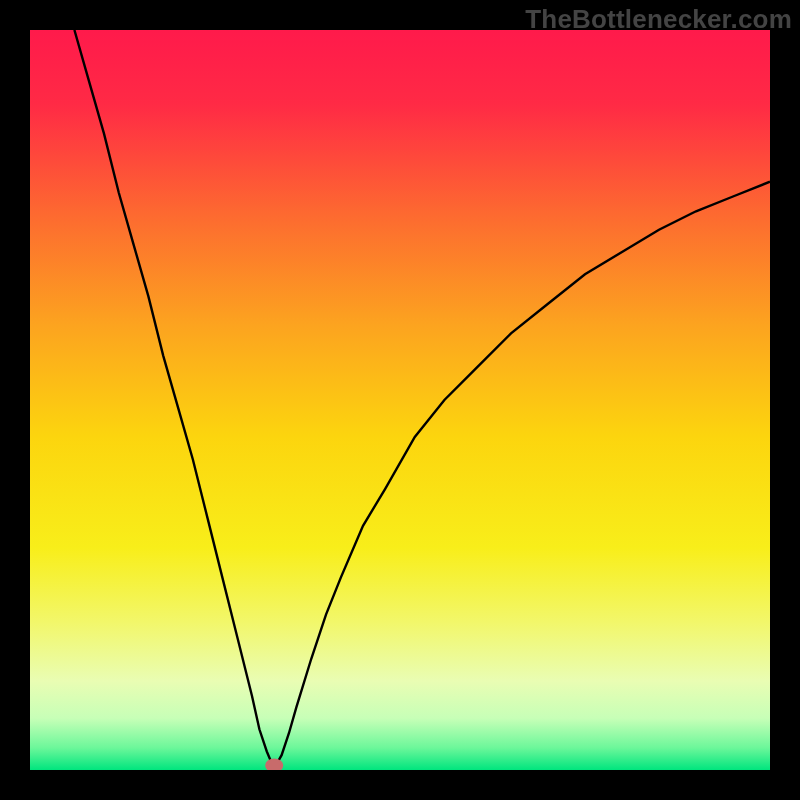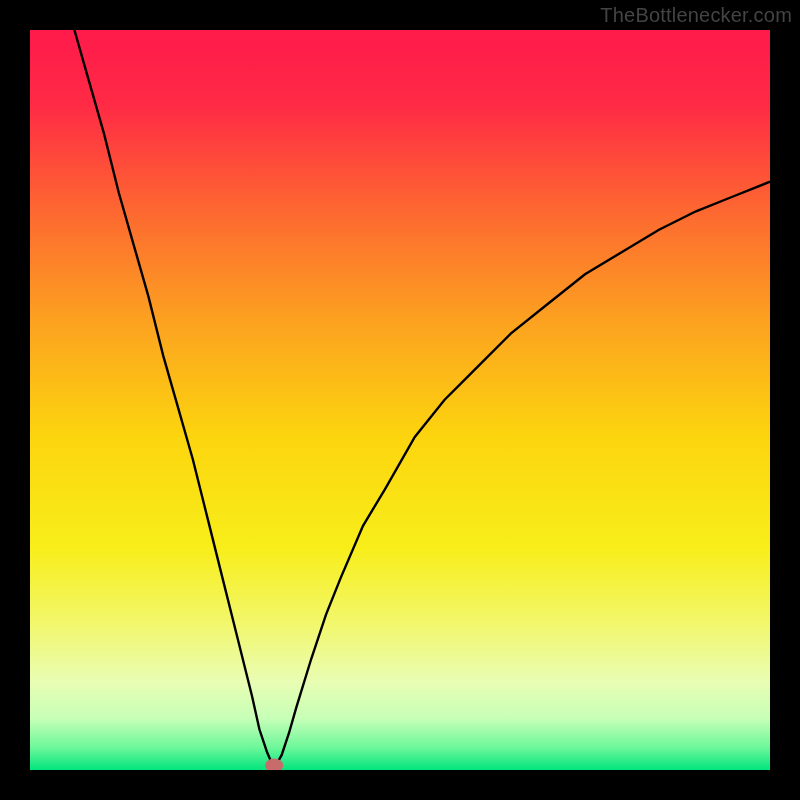--- a/index.html
+++ b/index.html
@@ -24,22 +24,22 @@
     left: 0;
     top: 0;
     width: 740px;
     height: 740px;
   }
   .watermark {
     position: absolute;
     top: 4px;
     right: 8px;
     color: #444;
-    font-size: 20px;
-    font-weight: 400;
+    font-size: 26px;
+    font-weight: 700;
     letter-spacing: 0.2px;
     user-select: none;
   }
 </style>
 </head>
 <body>
 
 <div class="frame">
   <svg class="plot-area" viewBox="0 0 740 740" preserveAspectRatio="none">
     <defs>

